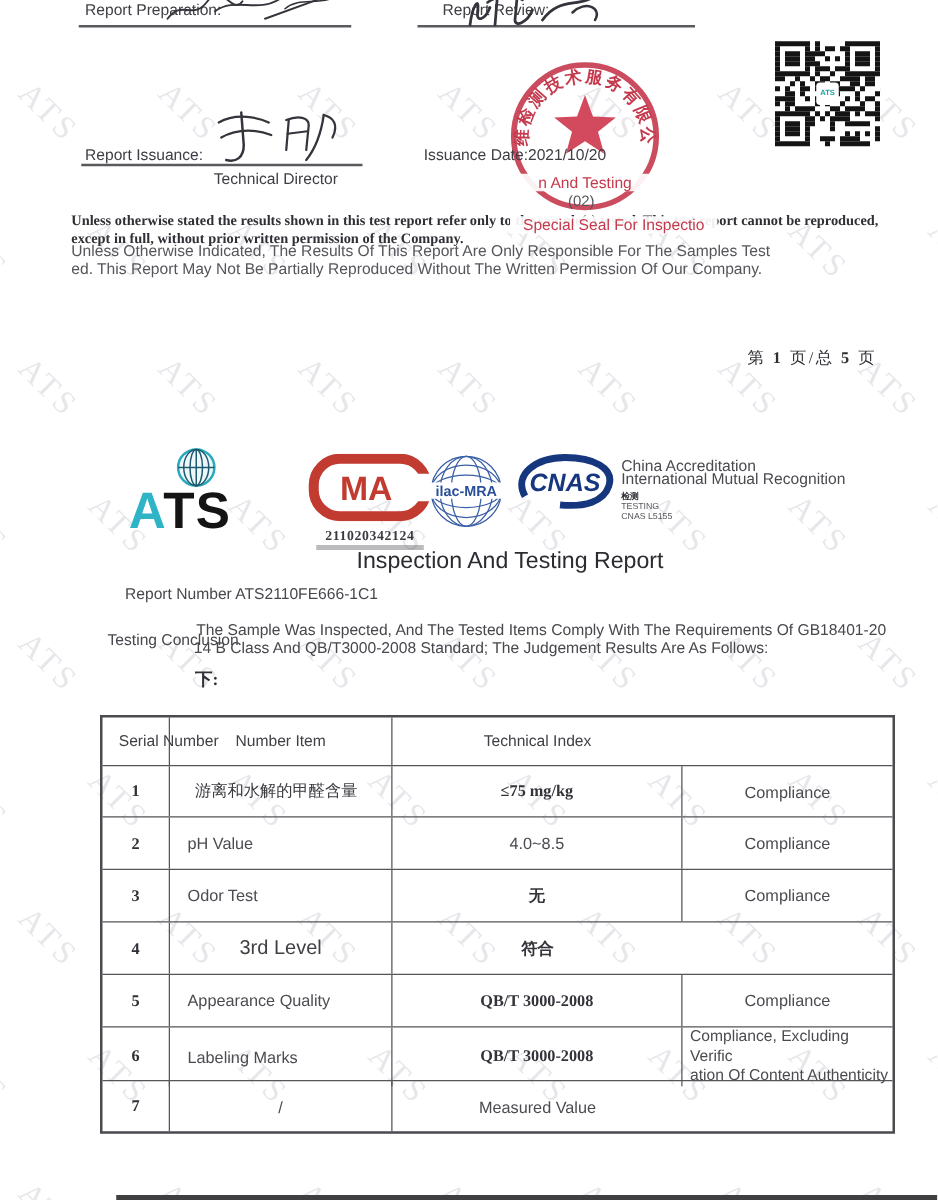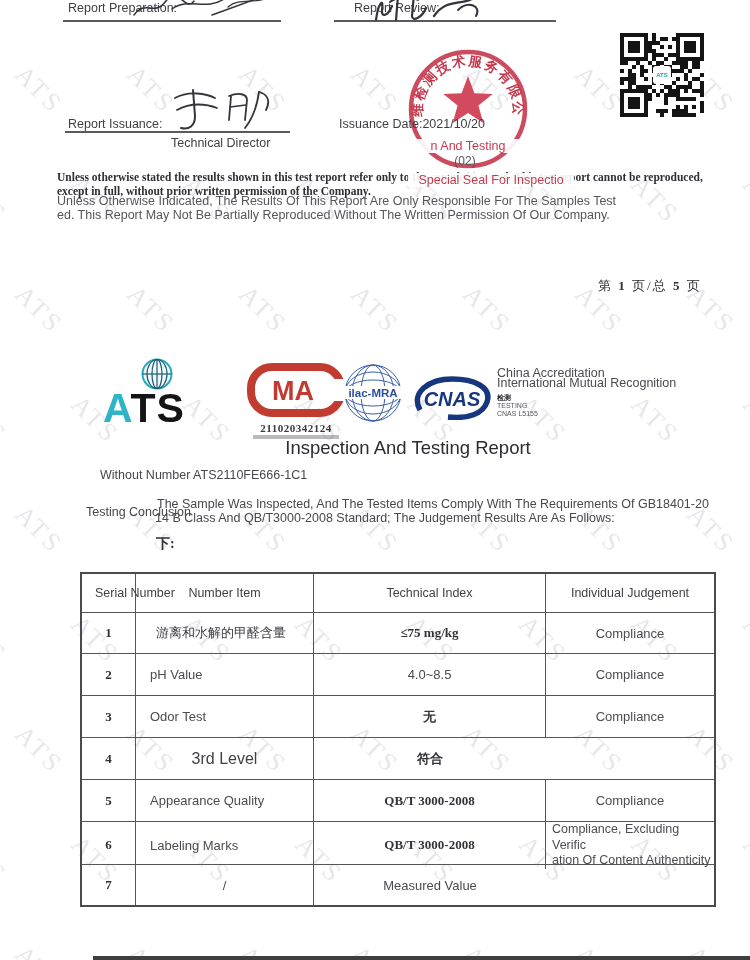--- a/index.html
+++ b/index.html
@@ -36,21 +36,21 @@
   
   .ats-logo{position:absolute;left:103px;top:358px;width:115px;height:76px;z-index:2;}
   .ats-letters{position:absolute;left:0;top:30px;font-weight:900;font-size:41px;line-height:40px;
         letter-spacing:1px;color:#141414;font-family:"Liberation Sans",sans-serif;}
   .ats-letters .teal{color:#2fb3c7;}
   .cma{position:absolute;left:243px;top:363px;width:106px;height:66px;z-index:2;text-align:center;}
   .cma-num{font-family:"Liberation Serif",serif;font-weight:700;font-size:11px;color:#3a3a40;
         letter-spacing:0.5px;margin-top:1px;}
   .cma-fine{height:4px;width:86px;margin:1px auto 0;background:rgba(60,60,70,0.35);}
   .ilac{position:absolute;left:343px;top:363px;z-index:2;}
-  .cnas{position:absolute;left:412px;top:376px;z-index:2;}
+  .cnas{position:absolute;left:412px;top:363px;z-index:2;}
   .accr{position:absolute;left:497px;top:366px;z-index:2;font-size:12.5px;color:#4a4a50;}
   .accr .l2{margin-top:-4px;}
   .accr-small{margin-top:4px;font-size:7px;color:#55555b;line-height:8px;}
   .accr-small .cn{color:#2c2c32;font-weight:bold;}
   .title{position:absolute;left:58px;top:437px;width:700px;text-align:center;font-size:18.5px;
         color:#2b2b31;z-index:2;}
   .repnum{position:absolute;left:100px;top:468px;font-size:12.5px;color:#47474d;z-index:2;}
   .concl-lbl{position:absolute;left:86px;top:505px;font-size:12.5px;color:#47474d;z-index:2;white-space:nowrap;}
   .concl-1{position:absolute;left:157px;top:497px;font-size:12.5px;color:#47474d;z-index:2;white-space:nowrap;}
   .concl-2{position:absolute;left:155px;top:511px;font-size:12.5px;color:#47474d;z-index:2;white-space:nowrap;}
@@ -514,33 +514,32 @@
     <div>China Accreditation</div>
     <div class="l2">International Mutual Recognition</div>
     <div class="accr-small">
       <div class="cn">检测</div>
       <div>TESTING</div>
       <div>CNAS L5155</div>
     </div>
   </div>
 
   <div class="title">Inspection And Testing Report</div>
-  <div class="repnum">Without Number ATS2110FE666-1C1</div>
+  <div class="repnum">Report Number ATS2110FE666-1C1</div>
 
   <div class="concl-lbl">Testing Conclusion</div>
   <div class="concl-1">The Sample Was Inspected, And The Tested Items Comply With The Requirements Of GB18401-20</div>
   <div class="concl-2">14 B Class And QB/T3000-2008 Standard; The Judgement Results Are As Follows:</div>
   <div class="concl-res">下:</div>
 
   <div class="tbl">
     <div class="tr">
       <div class="th serialh">Serial Number</div>
       <div class="th">Number Item</div>
       <div class="th">Technical Index</div>
-      <div class="th judgeh">Individual Judgement</div>
     </div>
     <div class="tr">
       <div class="c-serial">1</div>
       <div class="c-left-ser">游离和水解的甲醛含量</div>
       <div class="c-mid-ser">≤75 mg/kg</div>
       <div class="c-mid">Compliance</div>
     </div>
     <div class="tr">
       <div class="c-serial">2</div>
       <div class="c-left">pH Value</div>

